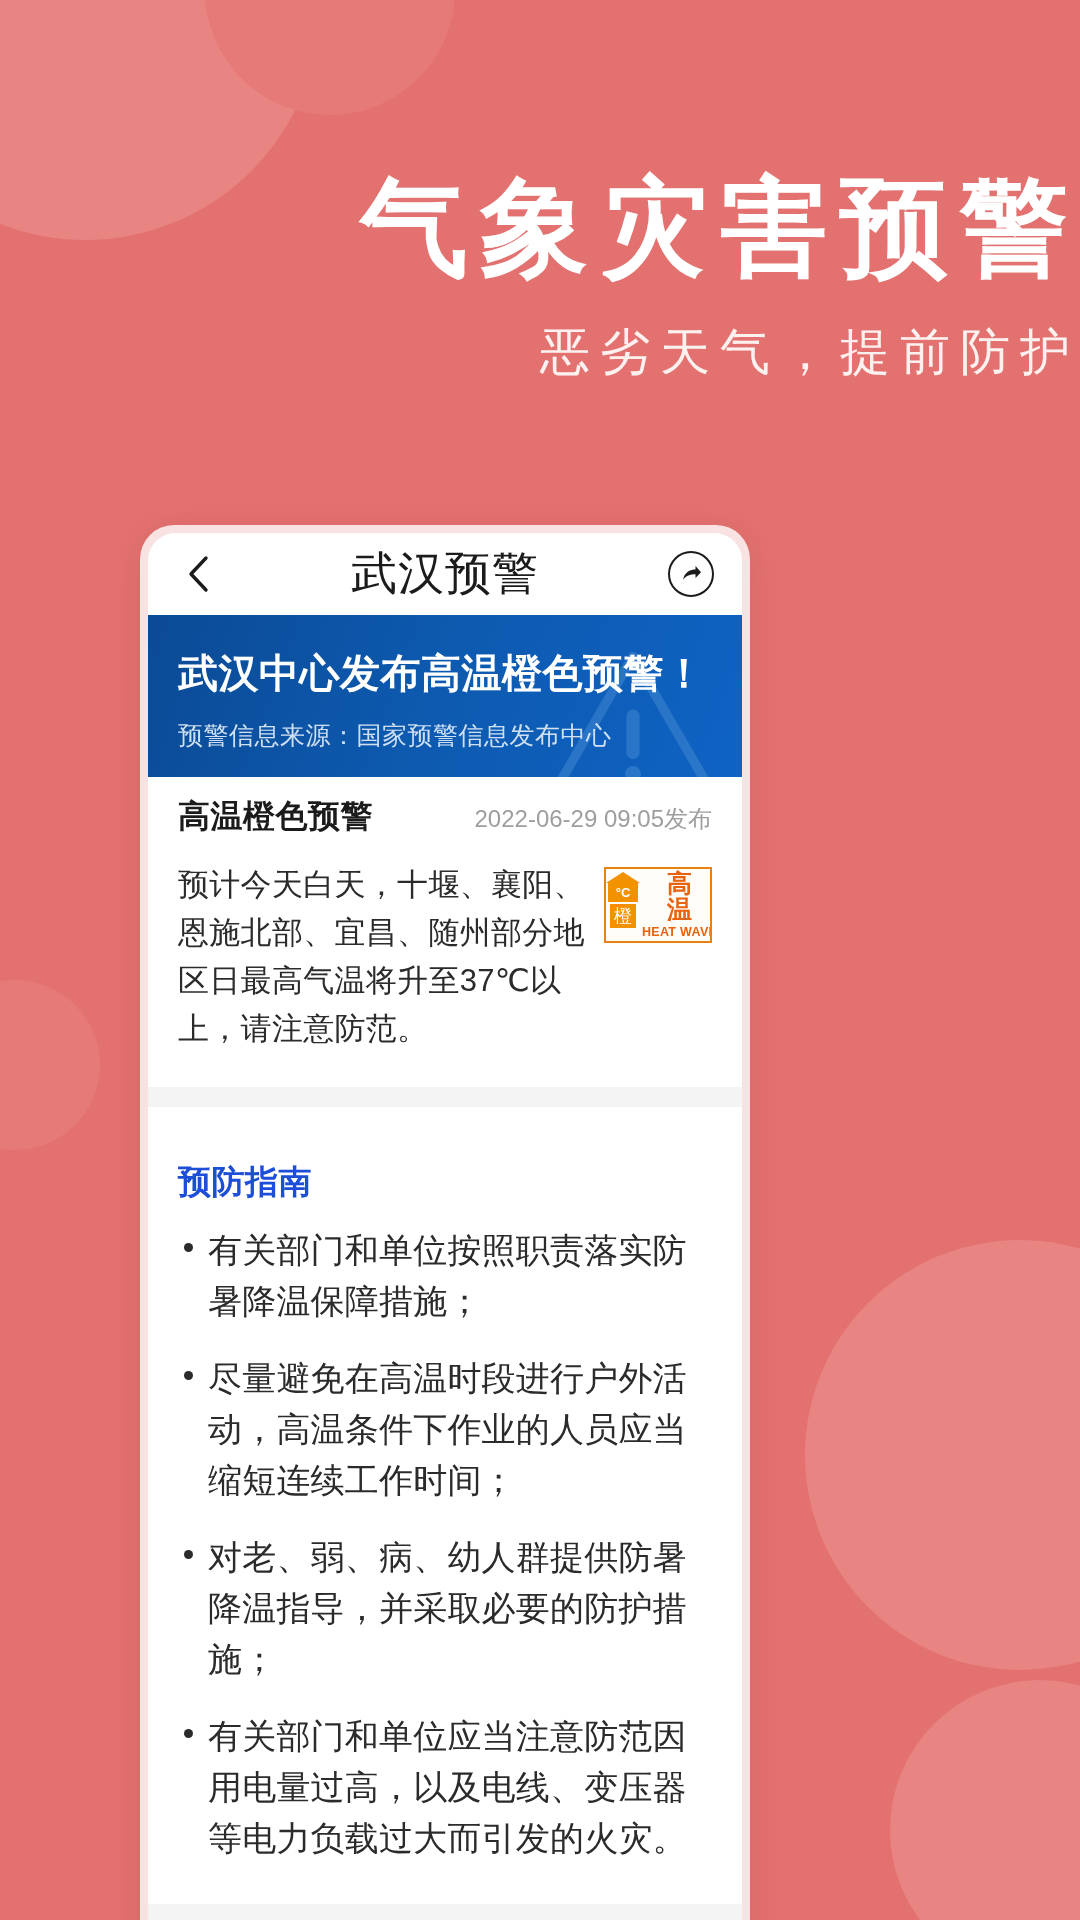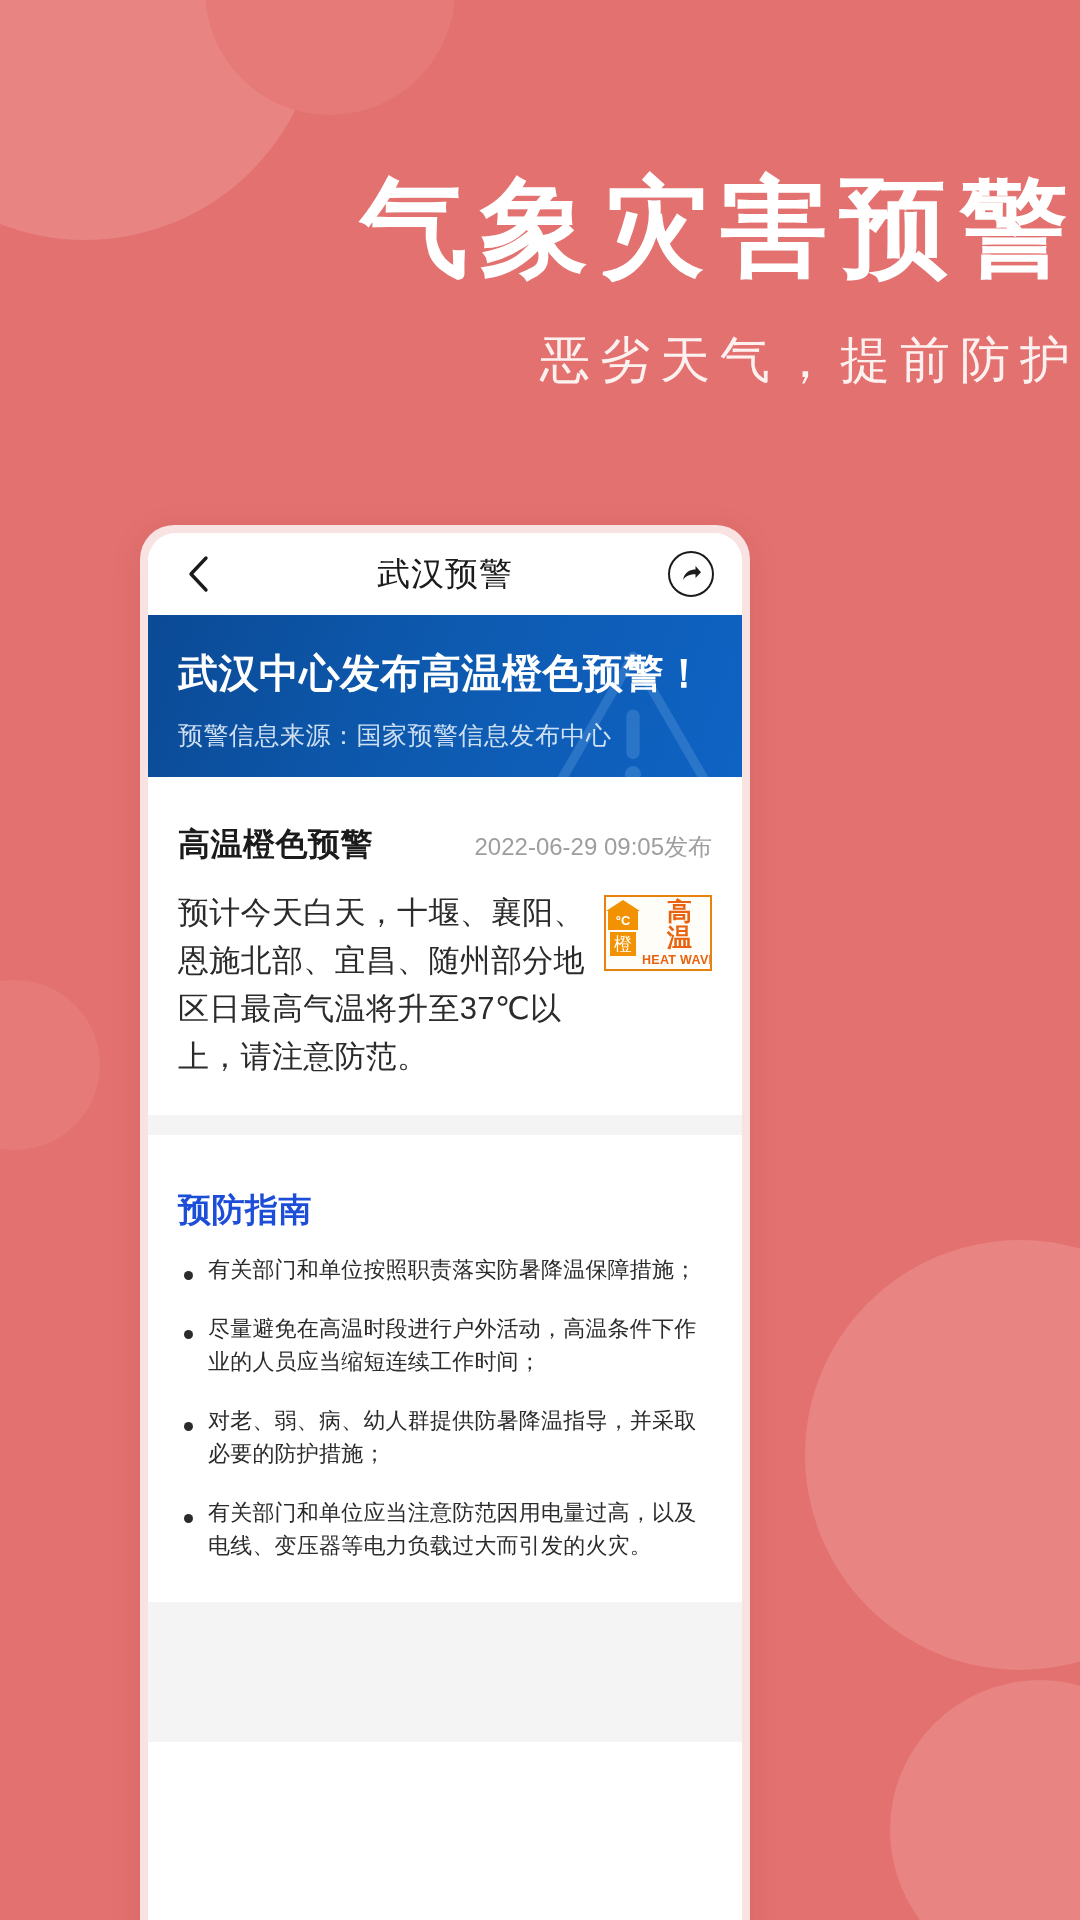--- a/index.html
+++ b/index.html
@@ -31,21 +31,21 @@
   .hero-title {
     margin-top: 160px;
     color: #ffffff;
     font-size: 108px;
     font-weight: bold;
     letter-spacing: 12px;
     line-height: 1.25;
     text-indent: 12px;
   }
   .hero-sub {
-    margin-top: 32px;
+    margin-top: 24px;
     color: #fdf1f0;
     font-size: 50px;
     font-weight: 300;
     letter-spacing: 10px;
     text-indent: 10px;
   }
 
   
   .phone {
     position: absolute;
@@ -78,21 +78,21 @@
   }
   .nav-back {
     width: 44px; height: 44px;
     display: flex; align-items: center; justify-content: center;
   }
   .nav-back svg { display:block; }
   .nav-title {
     position: absolute;
     left: 0; right: 0;
     text-align: center;
-    font-size: 33px;
+    font-size: 46px;
     color: #1b1b1b;
     letter-spacing: 1px;
     pointer-events: none;
   }
   .nav-share {
     margin-left: auto;
     width: 46px; height: 46px;
     border: 2.5px solid #1b1b1b;
     border-radius: 50%;
     display: flex; align-items: center; justify-content: center;
@@ -127,21 +127,21 @@
     position: absolute;
     right: 14px;
     top: 26px;
     width: 190px;
     height: 175px;
     z-index: 1;
     opacity: .55;
   }
 
   
-  .detail { background:#ffffff; padding: 46px 30px 34px 30px; }
+  .detail { background:#ffffff; padding: 18px 30px 34px 30px; }
   .detail-head {
     display: flex;
     align-items: baseline;
     justify-content: space-between;
   }
   .detail-title {
     font-size: 32px;
     font-weight: bold;
     color: #1b1b1b;
     letter-spacing: .5px;
@@ -239,21 +239,21 @@
     font-weight: bold;
     color: #1d4ed8;
     letter-spacing: .5px;
     margin-top: 25px;
   }
   .guide-list { margin-top: 20px; list-style: none; }
   .guide-item {
     position: relative;
     padding-left: 30px;
     margin-bottom: 26px;
-    font-size: 22px;
+    font-size: 34px;
     line-height: 1.5;
     color: #2b2b2b;
     letter-spacing: .2px;
   }
   .guide-item:last-child { margin-bottom: 0; }
   .guide-item::before {
     content: "";
     position: absolute;
     left: 6px; top: 18px;
     width: 9px; height: 9px;

